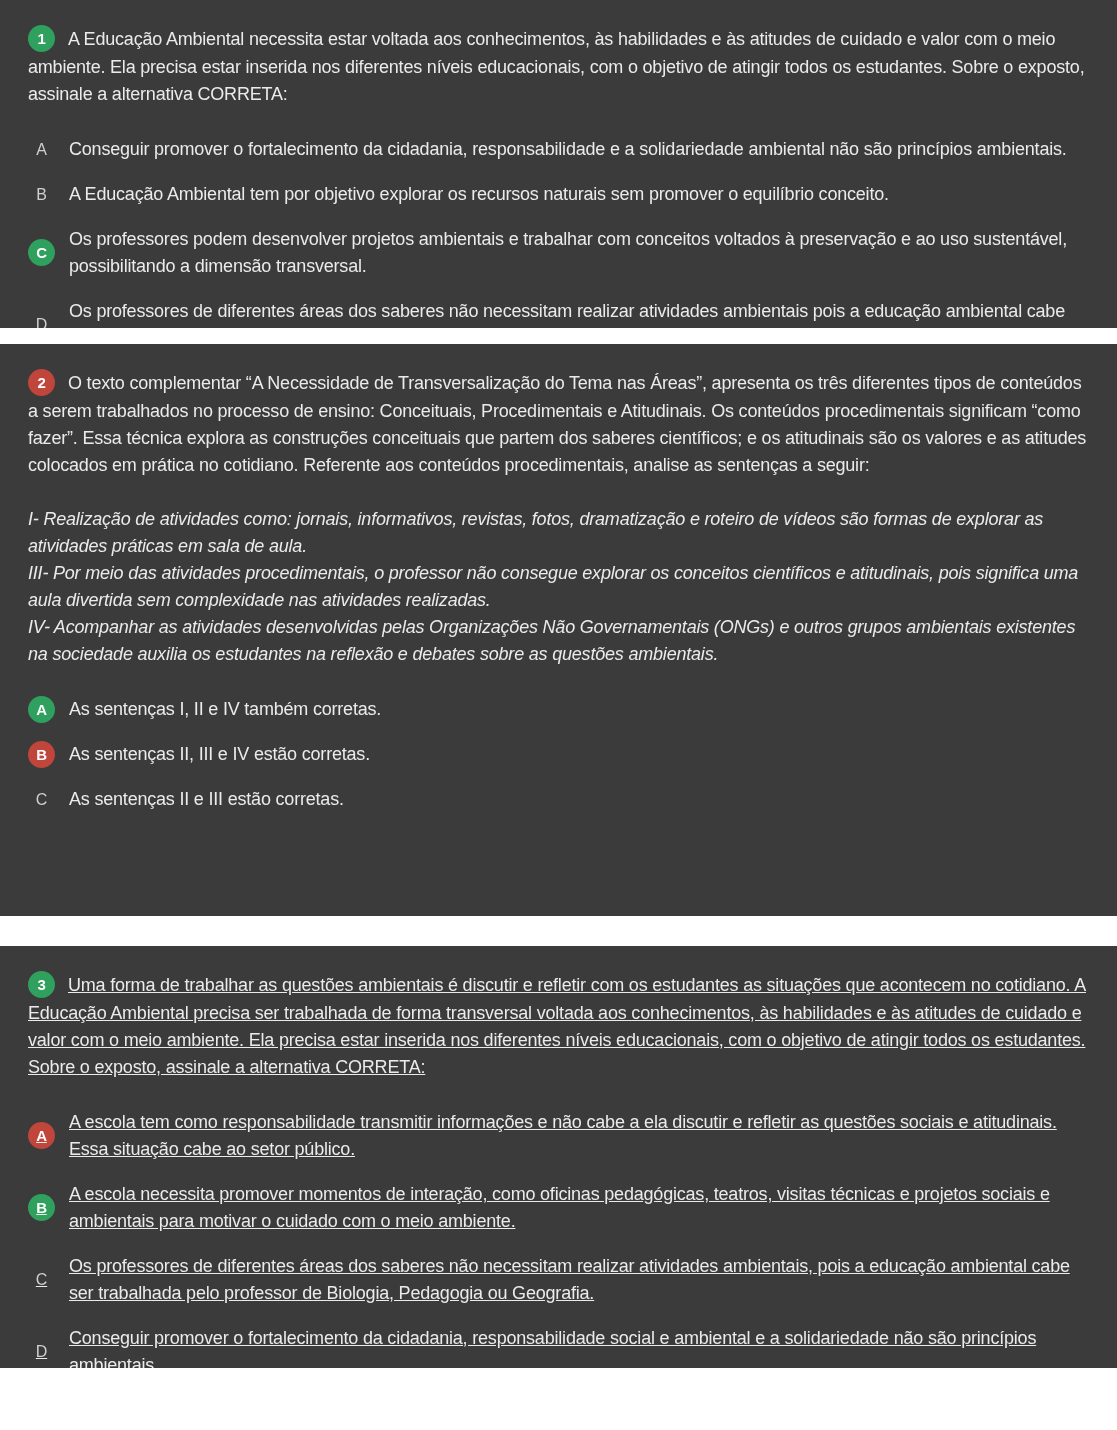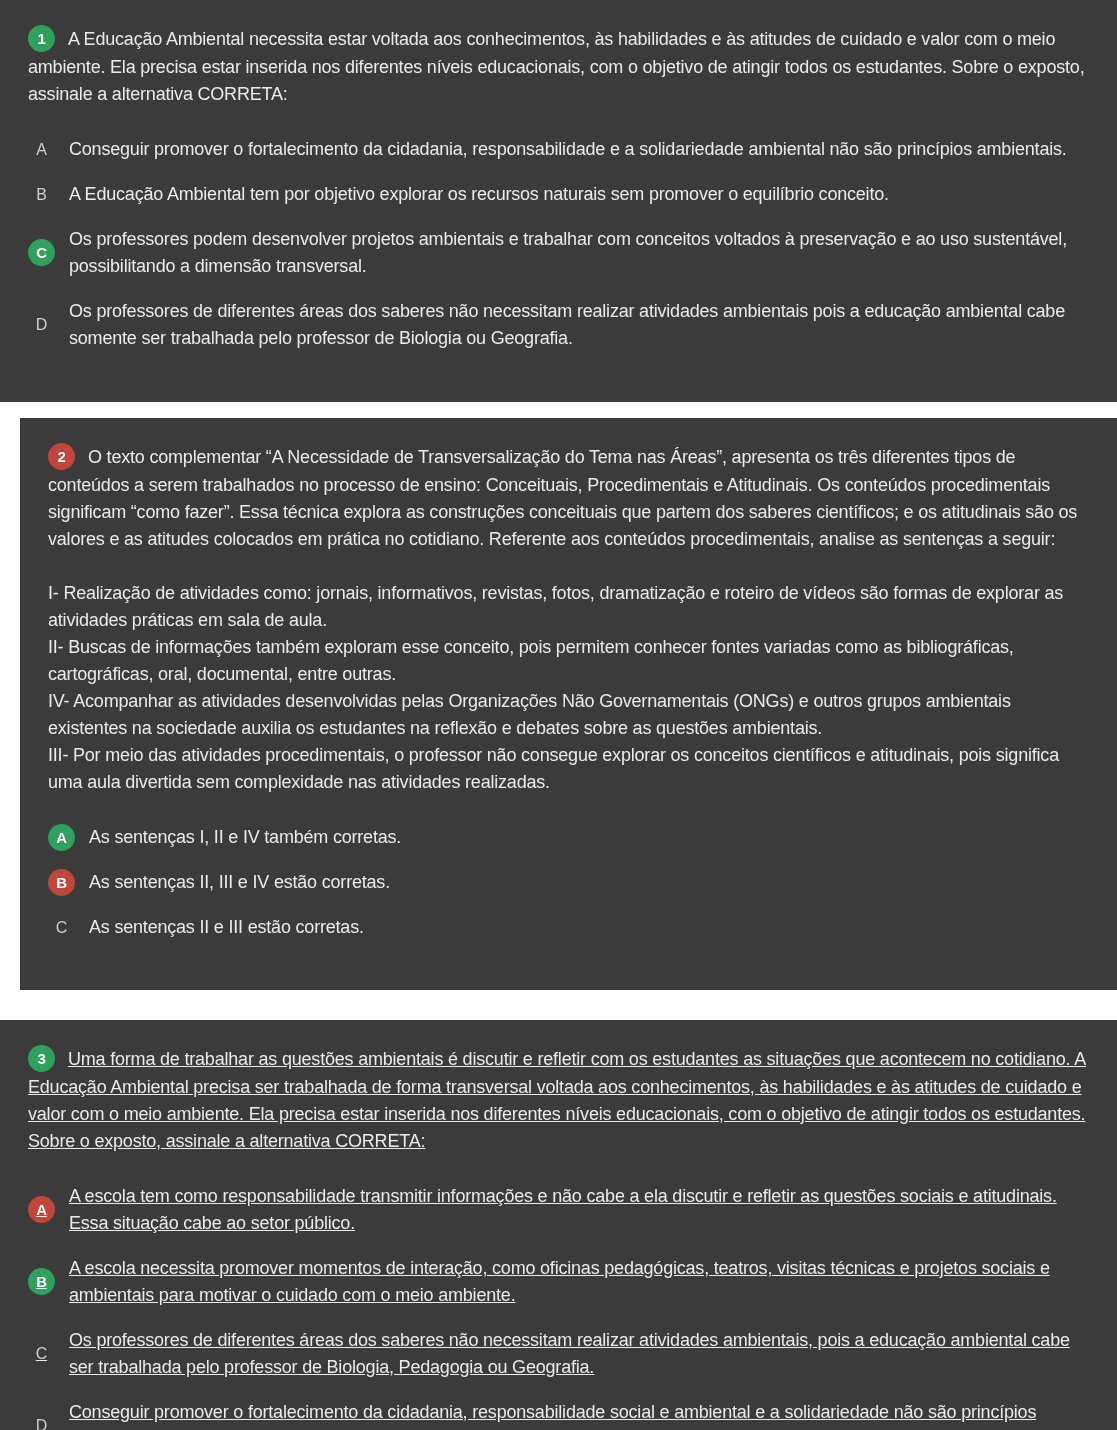--- a/index.html
+++ b/index.html
@@ -11,42 +11,42 @@
   .card {
     background: #3b3b3b;
     color: #ebebeb;
     padding: 26px 28px;
     overflow: hidden;
     font-size: 18px;
     line-height: 27px;
     letter-spacing: -0.2px;
     box-sizing: border-box;
   }
-  .card-1 { height: 402px; margin-bottom: 16px; }
-  .card-2 { height: 572px; margin-bottom: 30px; margin-left: 20px; }
+  .card-1 { height: 328px; margin-bottom: 16px; }
+  .card-2 { height: 572px; margin-bottom: 30px; }
   .card-3 { height: 422px; text-decoration: underline; }
 
   .qbadge {
     display: inline-flex;
     width: 27px; height: 27px;
     border-radius: 50%;
     align-items: center; justify-content: center;
     font-size: 15px; font-weight: 700;
     color: #ffffff;
     vertical-align: middle;
     margin-right: 13px;
     position: relative; top: -2px;
     background: #5a5a5a;
   }
   .green { background: #2fa05e; }
   .red   { background: #c0453a; }
 
   .intro { margin: 0; }
   .items { margin-top: 27px; }
-  .items p { margin: 0; }
+  .items p { margin: 0; font-style: italic; }
   .prompt { margin-top: 27px; }
 
   .options { margin-top: 10px; }
   .option {
     display: flex;
     align-items: center;
     margin-top: 18px;
   }
   .options .option:first-child { margin-top: 28px; }
   .option .letter {
@@ -92,23 +92,22 @@
     </div>
   </div>
 </section>
 
 <section class="card card-2">
   <p class="intro">
     <span class="qbadge red">2</span><span>O texto complementar “A Necessidade de Transversalização do Tema nas Áreas”, apresenta os três diferentes tipos de conteúdos a serem trabalhados no processo de ensino: Conceituais, Procedimentais e Atitudinais. Os conteúdos procedimentais significam “como fazer”. Essa técnica explora as construções conceituais que partem dos saberes científicos; e os atitudinais são os valores e as atitudes colocados em prática no cotidiano. Referente aos conteúdos procedimentais, analise as sentenças a seguir:</span>
   </p>
   <div class="items">
     <p>I- Realização de atividades como: jornais, informativos, revistas, fotos, dramatização e roteiro de vídeos são formas de explorar as atividades práticas em sala de aula.</p>
-    <p>II- Buscas de informações também exploram esse conceito, pois permitem conhecer fontes variadas como as bibliográficas, cartográficas, oral, documental, entre outras.</p>
+    <p>III- Por meio das atividades procedimentais, o professor não consegue explorar os conceitos científicos e atitudinais, pois significa uma aula divertida sem complexidade nas atividades realizadas.</p>
     <p>IV- Acompanhar as atividades desenvolvidas pelas Organizações Não Governamentais (ONGs) e outros grupos ambientais existentes na sociedade auxilia os estudantes na reflexão e debates sobre as questões ambientais.</p>
-    <p>III- Por meio das atividades procedimentais, o professor não consegue explorar os conceitos científicos e atitudinais, pois significa uma aula divertida sem complexidade nas atividades realizadas.</p>
   </div>
   <div class="options">
     <div class="option">
       <span class="letter green">A</span>
       <span class="text">As sentenças I, II e IV também corretas.</span>
     </div>
     <div class="option">
       <span class="letter red">B</span>
       <span class="text">As sentenças II, III e IV estão corretas.</span>
     </div>

